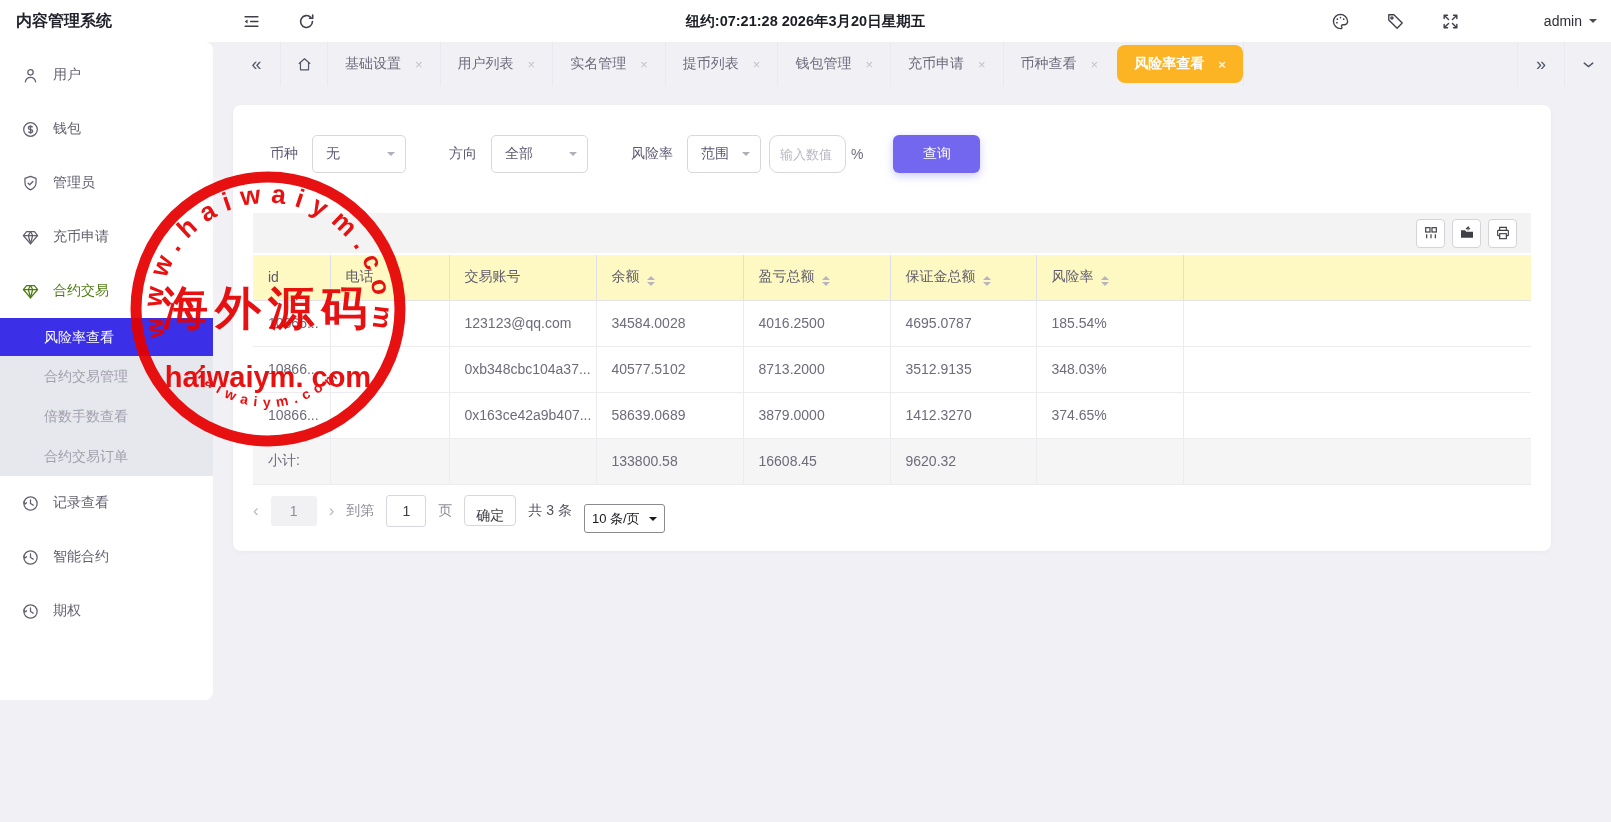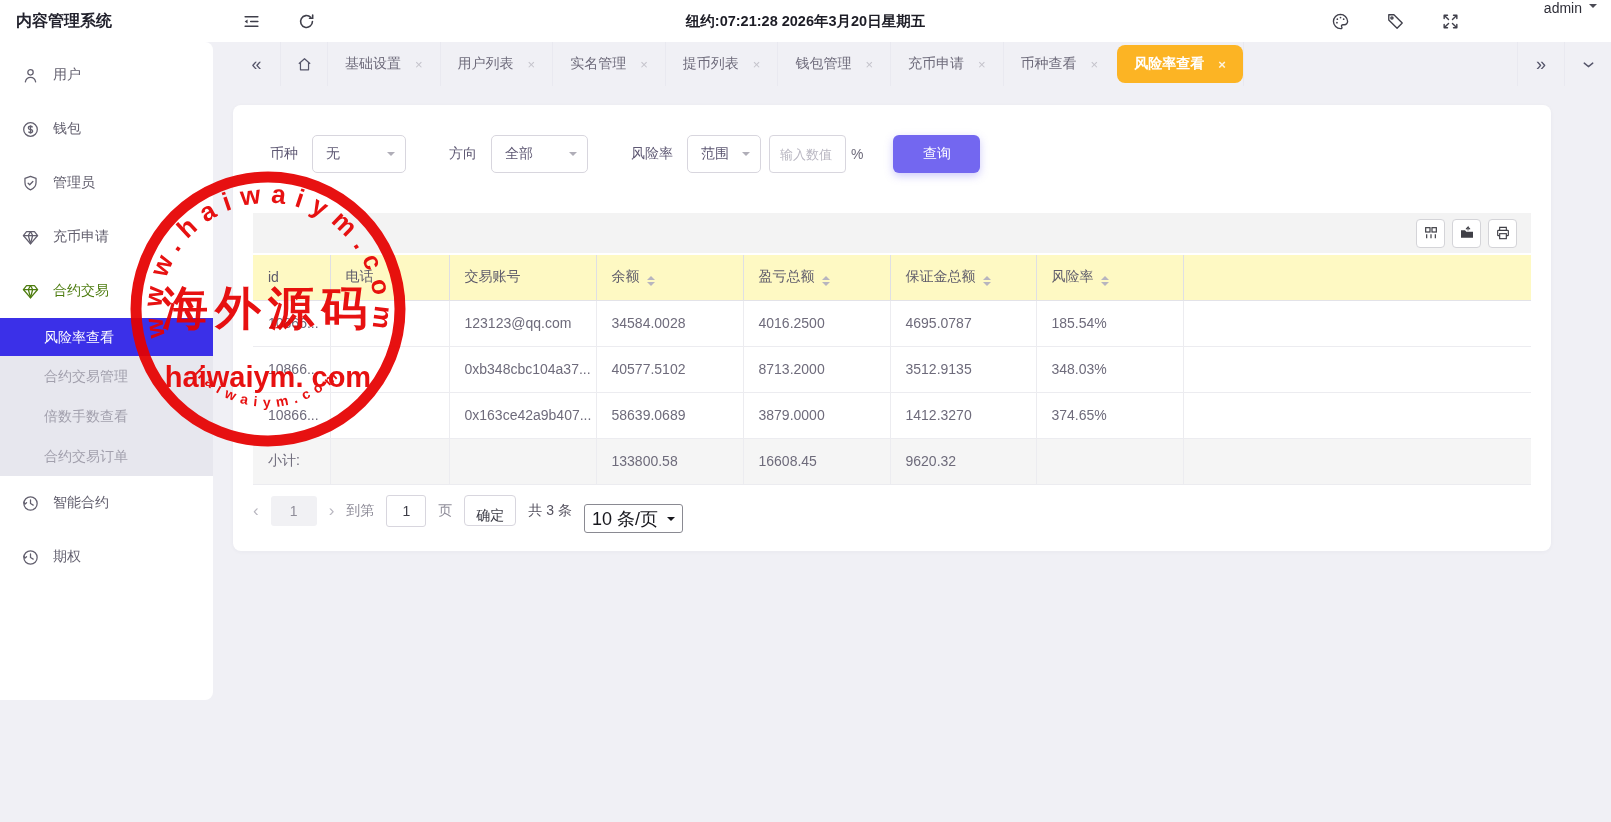--- a/index.html
+++ b/index.html
@@ -5,21 +5,21 @@
   html,body{margin:0;padding:0;background:#f0f0f5;}
   .page{position:relative;width:1611px;height:822px;overflow:hidden;background:#f0f0f5;
         font-family:"Liberation Sans","DejaVu Sans",sans-serif;-webkit-font-smoothing:antialiased;}
   
   .header{position:absolute;top:0;left:0;width:100%;height:42px;background:#fff;z-index:5;}
   .app-title{position:absolute;left:16px;top:0;line-height:42px;font-size:16px;font-weight:bold;color:#23232e;}
   .hbtn{position:absolute;top:0;height:42px;width:36px;display:flex;align-items:center;justify-content:center;
         background:none;border:none;color:#3f3f4a;cursor:pointer;padding:0;}
   .hbtn svg{width:19px;height:19px;}
   .clock{position:absolute;top:0;left:50%;transform:translateX(-50%);line-height:42px;font-size:14.5px;font-weight:bold;color:#1d1d26;white-space:nowrap;}
-  .user{position:absolute;right:14px;top:0;height:42px;display:flex;align-items:flex-start;gap:7px;font-size:14px;color:#2e2e38;cursor:pointer;}
+  .user{position:absolute;right:14px;top:0;height:42px;display:flex;align-items:center;gap:7px;font-size:14px;color:#2e2e38;cursor:pointer;}
   .caret-down{width:0;height:0;border:4.5px solid transparent;border-top-color:#4a4a55;margin-top:4px;}
   
   .sidebar{position:absolute;top:42px;left:0;width:213px;height:658px;background:#fff;border-radius:0 8px 8px 0;padding-top:6px;box-sizing:border-box;z-index:4;}
   .side-item{height:54px;display:flex;align-items:center;gap:13px;padding-left:21px;font-size:14px;color:#625f6e;cursor:pointer;}
   .side-item svg{width:19px;height:19px;flex:none;}
   .side-item.active{color:#4d7c0f;}
   .submenu{background:#e7e7ee;}
   .sub-item{height:40px;line-height:40px;padding-left:44px;font-size:14px;color:#a2a0ad;cursor:pointer;}
   .sub-item.active{height:38px;line-height:38px;background:#3b30e8;color:#fff;}
   
@@ -32,21 +32,21 @@
   .tab.active{background:#fcb424;border-radius:8px;height:38px;color:#fff;font-weight:bold;margin-left:2px;}
   .tab.active .x{color:rgba(255,255,255,.85);}
   .tspacer{flex:1;height:44px;}
   .tnav svg{width:17px;height:17px;}
   
   .card{position:absolute;left:233px;top:105px;width:1318px;height:446px;background:#fff;border-radius:8px;box-shadow:0 1px 4px rgba(40,40,80,.04);z-index:2;}
   .filters{display:flex;align-items:center;margin:30px 0 0 37px;font-size:14px;color:#5e5873;}
   .flabel{margin-right:14px;}
   .sel{height:38px;border:1px solid #d8d6de;border-radius:5px;background:#fff;display:flex;align-items:center;justify-content:space-between;padding:0 10px 0 13px;cursor:pointer;box-sizing:border-box;}
   .sel .caret{width:0;height:0;border:4.5px solid transparent;border-top-color:#b0aeb8;margin-top:4px;margin-left:10px;}
-  .num-input{width:77px;height:38px;border:1px solid #d8d6de;border-radius:4px;padding:0 10px;font-size:13px;color:#5e5873;box-sizing:border-box;outline:none;}
+  .num-input{width:77px;height:38px;border:1px solid #d8d6de;border-radius:9px;padding:0 10px;font-size:13px;color:#5e5873;box-sizing:border-box;outline:none;}
   .num-input::placeholder{color:#b9b7c2;}
   .pct{margin:0 0 0 5px;color:#6e6b7b;}
   .btn-search{width:87px;height:38px;margin-left:30px;background:#7367f0;color:#fff;border:none;border-radius:6px;font-size:14px;cursor:pointer;box-shadow:0 3px 8px rgba(115,103,240,.35);}
   
   .table-wrap{margin:40px 20px 0;}
   .toolbar{height:40px;background:#f3f3f3;display:flex;align-items:center;justify-content:flex-end;gap:7px;padding-right:14px;margin-bottom:2px;}
   .tool-btn{width:29px;height:29px;background:#fff;border:1px solid #d4d4d8;border-radius:4px;display:flex;align-items:center;justify-content:center;cursor:pointer;color:#3f3f46;padding:0;}
   .tool-btn svg{width:16px;height:16px;}
   table.grid{width:100%;border-collapse:collapse;table-layout:fixed;font-size:14px;color:#6e6b7b;}
   table.grid th{background:#fef9c3;height:45px;font-weight:normal;text-align:left;padding:0 0 0 15px;color:#5f5c6b;
@@ -60,21 +60,21 @@
   .sort{display:inline-flex;flex-direction:column;gap:2px;margin-left:7px;vertical-align:1px;}
   .sort i{width:0;height:0;border-left:4px solid transparent;border-right:4px solid transparent;display:block;}
   .sort .up{border-bottom:4.5px solid #b7b5bf;}
   .sort .down{border-top:4.5px solid #b7b5bf;}
   
   .pager{display:flex;align-items:center;gap:12px;margin:8px 20px 0;height:36px;font-size:14px;color:#55525f;}
   .pg-chev{color:#b9b7c0;font-size:17px;cursor:pointer;line-height:1;}
   .pg-current{width:46px;height:30px;background:#f1f1f4;border-radius:3px;display:flex;align-items:center;justify-content:center;color:#8f8d99;cursor:pointer;}
   .pg-input{width:34px;height:28px;border:1px solid #d8d6de;border-radius:3px;text-align:center;font-size:14px;color:#3c3c46;outline:none;}
   .pg-btn{height:31px;padding:11px 11px;background:#fff;border:1px solid #d8d6de;border-radius:4px;font-size:14px;color:#3c3c46;cursor:pointer;}
-  .pg-select{height:27px;border:1px solid #8a8a92;border-radius:3px;display:flex;align-items:center;gap:9px;padding:0 7px;font-size:18px;color:#17171d;cursor:pointer;margin-top:16px;}
+  .pg-select{height:27px;border:1px solid #8a8a92;border-radius:3px;display:flex;align-items:center;gap:9px;padding:0 7px;font-size:13px;color:#17171d;cursor:pointer;margin-top:16px;}
   .pg-select .tri{width:0;height:0;border:4px solid transparent;border-top-color:#17171d;margin-top:4px;}
   
   .stamp{position:absolute;left:122px;top:163px;width:292px;height:292px;z-index:50;pointer-events:none;opacity:.93;}
 </style>
 </head>
 <body>
 
 <div class="page">
 
   <div class="header">
@@ -170,20 +170,27 @@
         <span>合约交易管理</span>
       </div>
       <div class="sub-item">
         <span>倍数手数查看</span>
       </div>
       <div class="sub-item">
         <span>合约交易订单</span>
       </div>
     </div>
 
+    <div class="side-item">
+      <svg viewBox="0 0 24 24" fill="none" stroke="currentColor" stroke-width="1.6" stroke-linecap="round">
+        <circle cx="12" cy="12" r="8.4"></circle>
+          <path d="M12 7.5V12l3.4 2M3.6 10.5L5 12.6l2-1.6"></path>
+      </svg>
+      <span>记录查看</span>
+    </div>
     <div class="side-item">
       <svg viewBox="0 0 24 24" fill="none" stroke="currentColor" stroke-width="1.6" stroke-linecap="round">
         <circle cx="12" cy="12" r="8.4"></circle>
           <path d="M12 7.5V12l3.4 2M3.6 10.5L5 12.6l2-1.6"></path>
       </svg>
       <span>智能合约</span>
     </div>
     <div class="side-item">
       <svg viewBox="0 0 24 24" fill="none" stroke="currentColor" stroke-width="1.6" stroke-linecap="round">
         <circle cx="12" cy="12" r="8.4"></circle>

